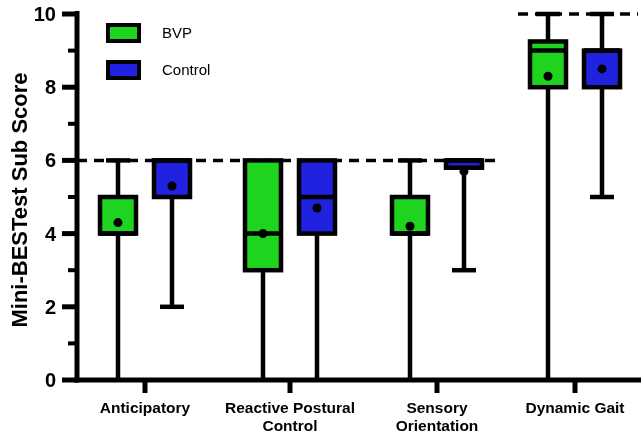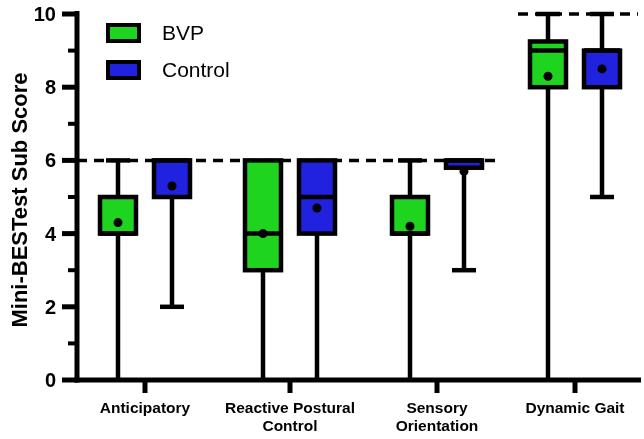--- a/index.html
+++ b/index.html
@@ -6,21 +6,21 @@
   #fig{position:relative;width:644px;height:439px;background:#ffffff;overflow:hidden;
        font-family:"Liberation Sans", sans-serif;}
   #plot-svg{position:absolute;left:0;top:0;}
   .ylabel{position:absolute;top:0;left:2px;width:400px;height:36px;
           transform:rotate(-90deg) translateX(-400px);transform-origin:top left;
           display:flex;align-items:center;justify-content:center;
           font-size:22px;font-weight:bold;color:#000;letter-spacing:0px;}
   .legend{position:absolute;left:106px;top:22px;}
   .legend-row{display:flex;align-items:center;margin-bottom:15px;height:22px;}
   .swatch{display:inline-block;width:27px;height:12px;border:4px solid #000;margin-right:21px;}
-  .legend-label{font-size:21px;color:#000;line-height:22px;}
+  .legend-label{font-size:15px;color:#000;line-height:22px;}
 </style>
 </head>
 <body>
 
 <div id="fig">
   <svg id="plot-svg" width="644" height="439">
       <line x1="77" x2="497" y1="160.39999999999998" y2="160.39999999999998" stroke="#000000" stroke-width="3.5" stroke-dasharray="10 7"></line>
       <line x1="518" x2="638" y1="14" y2="14" stroke="#000000" stroke-width="3.5" stroke-dasharray="10 7"></line>
       <line x1="77" x2="77" y1="11" y2="382.5" stroke="#000000" stroke-width="5"></line>
       <line x1="74.5" x2="641" y1="380" y2="380" stroke="#000000" stroke-width="5"></line>

